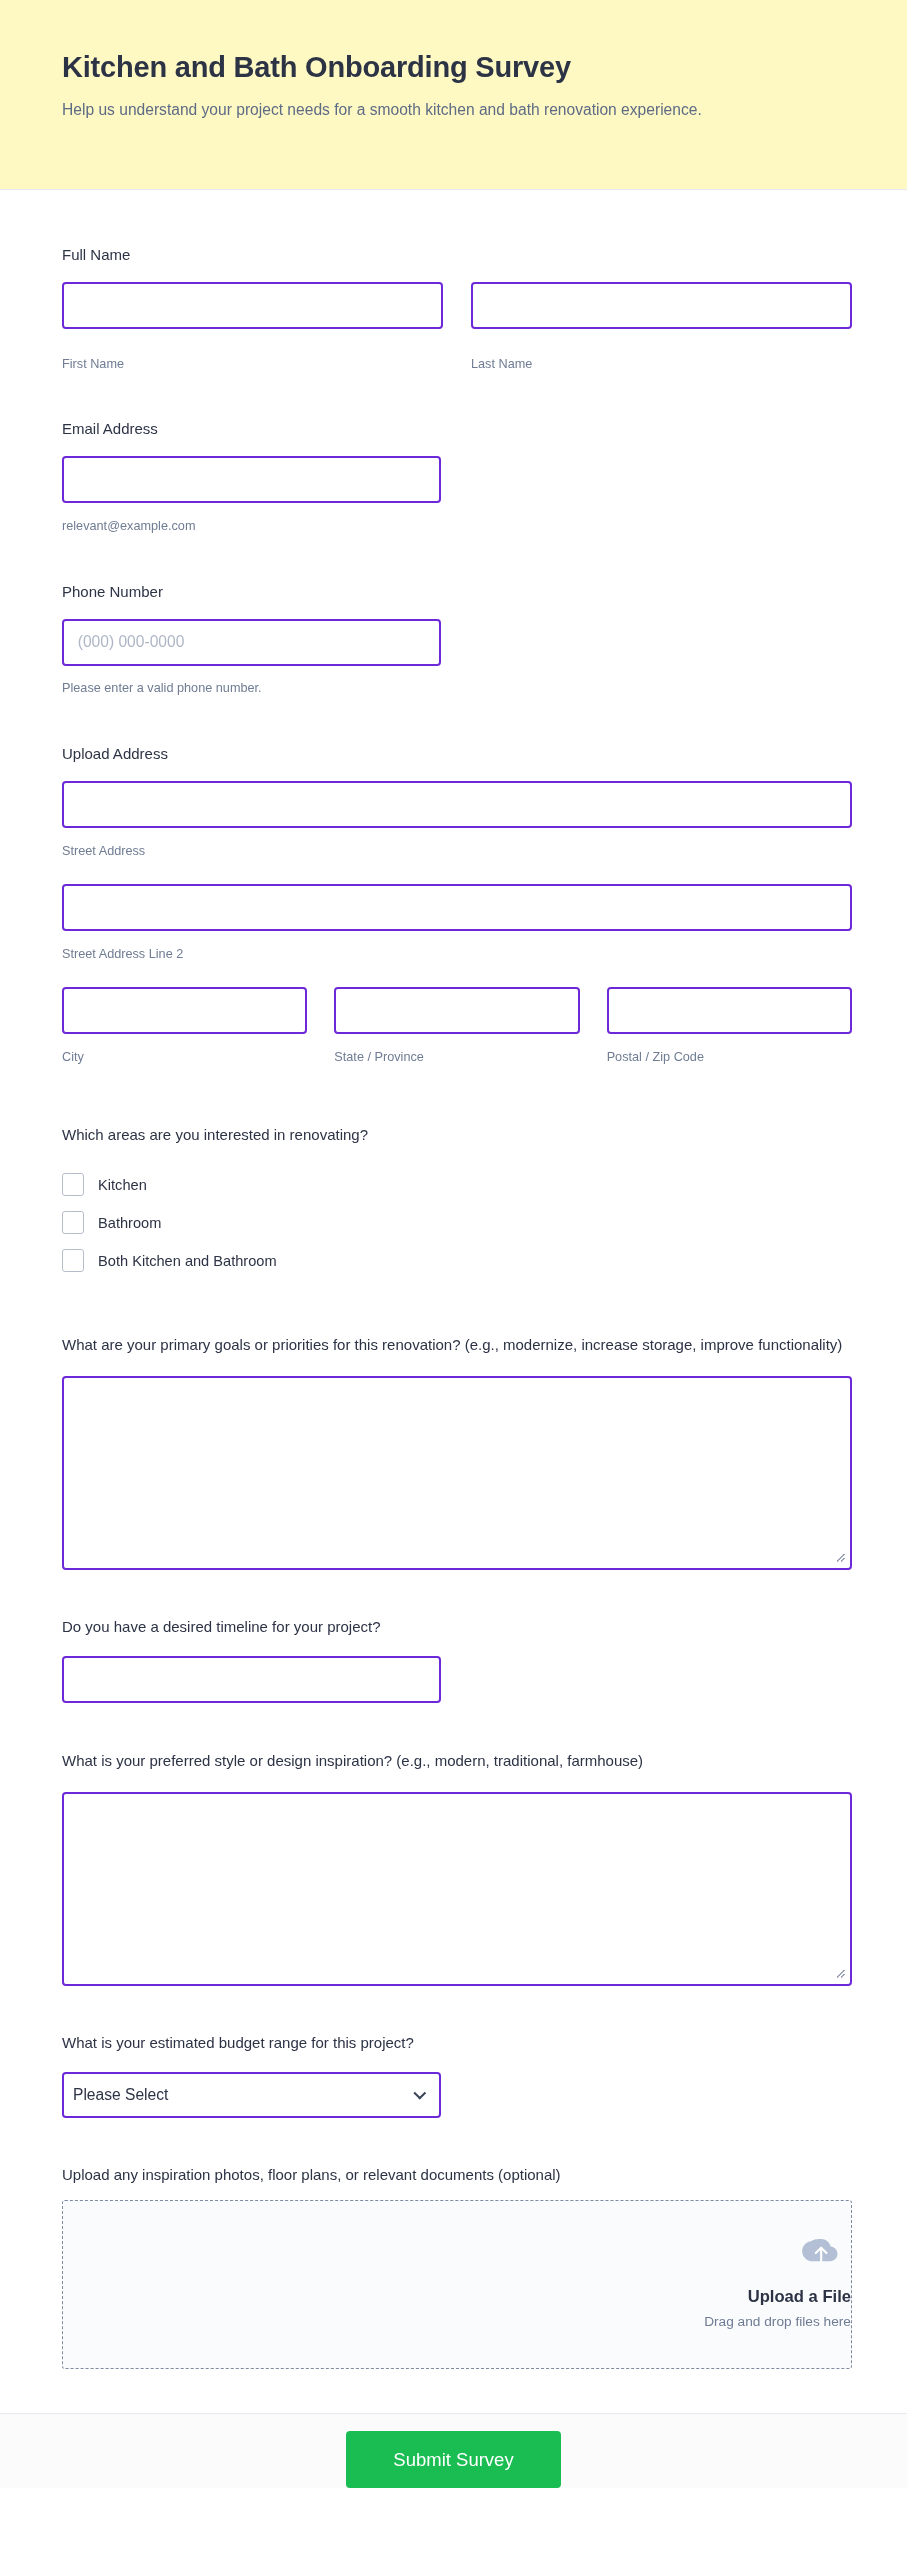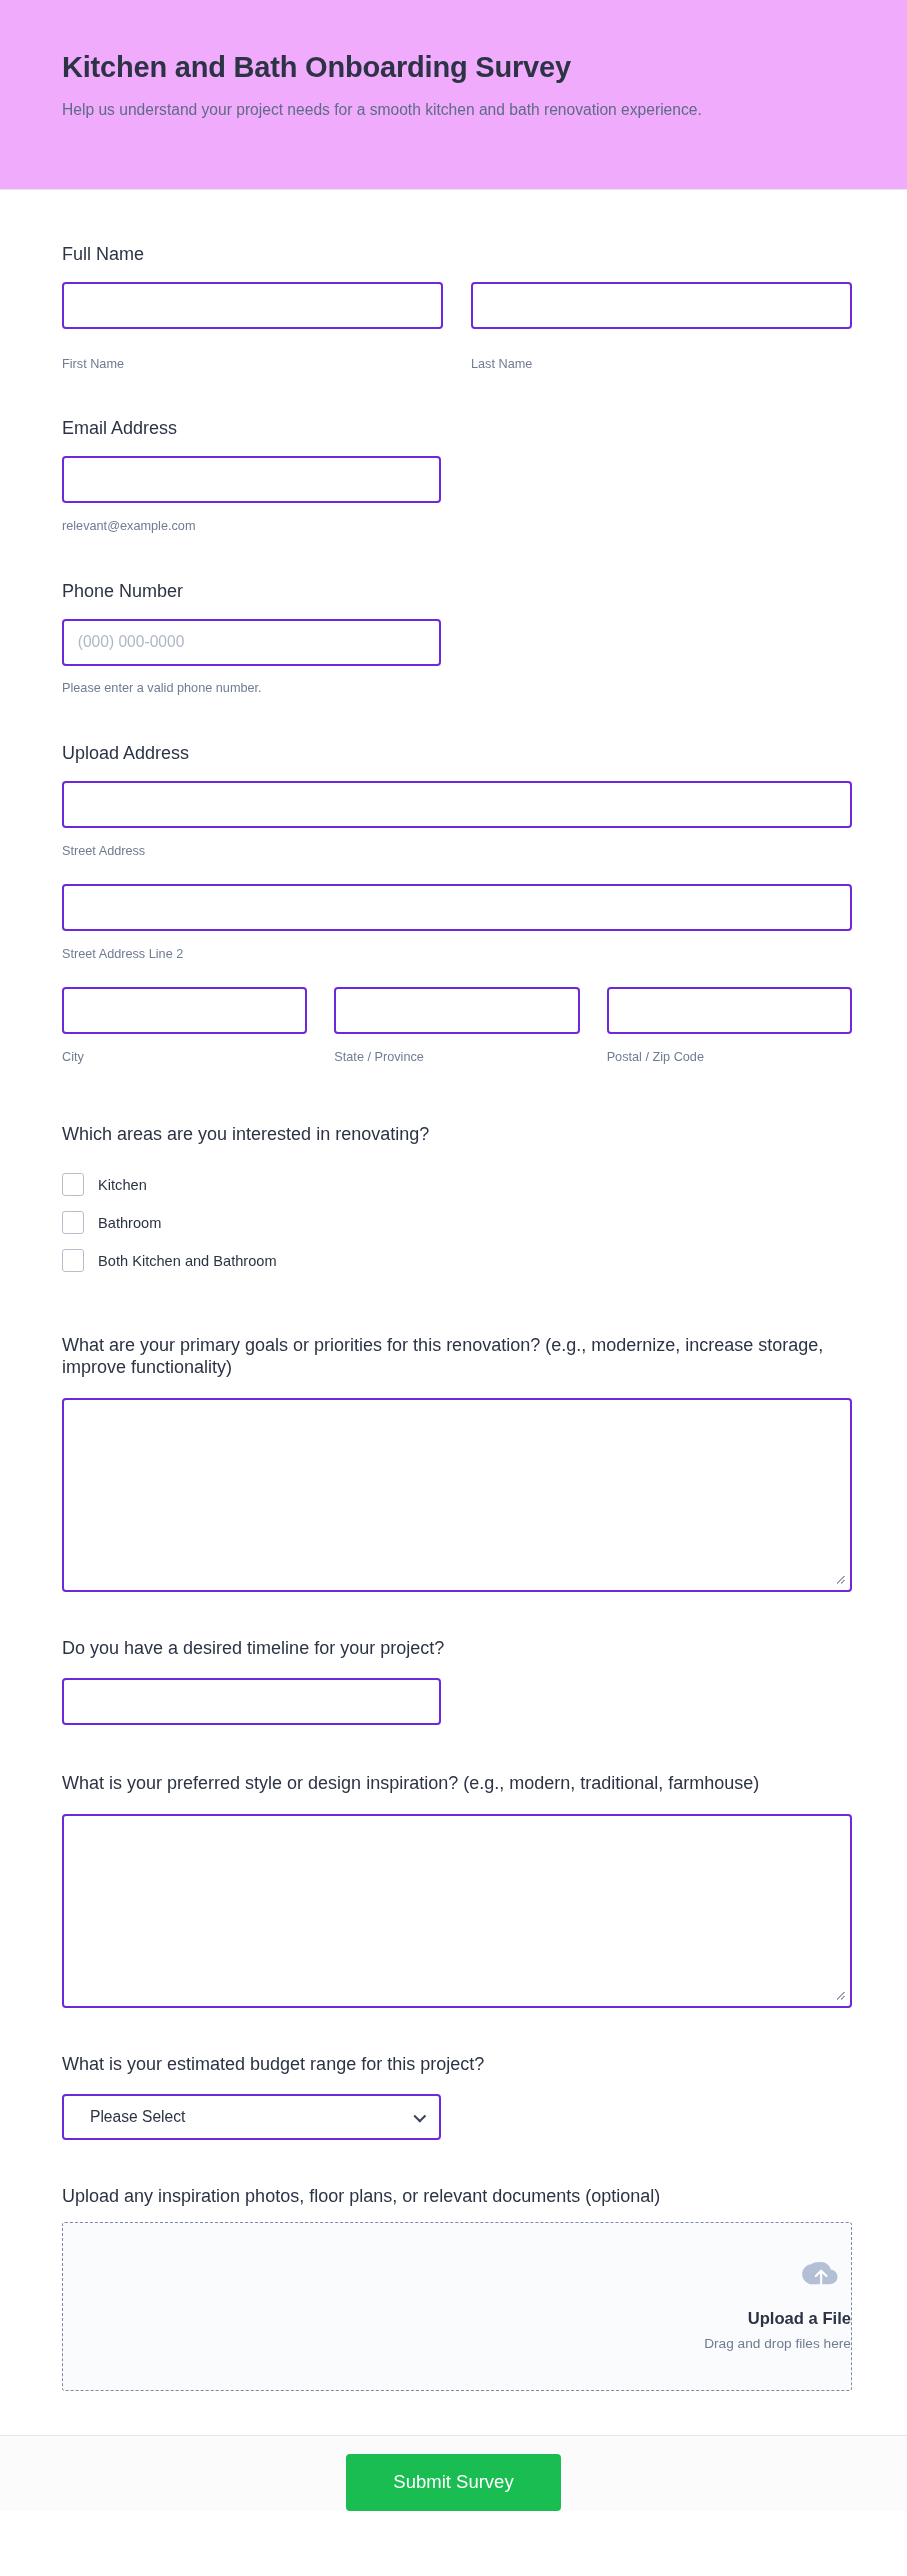--- a/index.html
+++ b/index.html
@@ -5,40 +5,40 @@
   * { box-sizing: border-box; margin: 0; padding: 0; }
   html,body { background:#ffffff; }
   body {
     font-family: "Liberation Sans", "DejaVu Sans", sans-serif;
     color:#2c3345;
     width:907px;
   }
   .page { width:907px; height:2576px; background:#ffffff; overflow:hidden; }
 
   
-  .header { padding:49px 62px 68px 62px; background:#f0abfc; }
+  .header { padding:49px 62px 68px 62px; background:#fef9c3; }
   .form-title {
     font-size:29px; line-height:37px; font-weight:700; color:#2c3345;
     letter-spacing:-0.2px;
   }
   .form-subtitle {
     margin-top:11.7px; font-size:15.6px; line-height:23px; color:#5e6b85;
     max-width:761px; font-weight:400;
   }
   .divider { height:1px; background:#e6e8ef; width:100%; }
 
   
   .main { padding:55px 55px 44px 62px; width:907px; }
   .content { width:790px; }
 
   .q-block { margin-bottom:47px; }
   .q-block.mb-lg { margin-bottom:59px; }
   .q-block.mb-xl { margin-bottom:62px; }
   .q-label {
-    font-size:18px; line-height:19.5px; font-weight:500; color:#2c3345;
+    font-size:15px; line-height:19.5px; font-weight:500; color:#2c3345;
   }
   .q-label.two-line { line-height:22.4px; }
   .gap-18 { height:17.6px; } .gap-20 { height:19.5px; } .gap-16 { height:15.6px; }
   .gap-14 { height:13.7px; } .gap-26 { height:25px; }
 
   .text-input, .textarea, .select-box {
     border:2px solid #6d28d9; border-radius:3.9px; background:#ffffff;
     font-family:"Liberation Sans", sans-serif; font-size:15.6px; color:#2c3345;
     outline:none;
   }
@@ -72,21 +72,21 @@
       linear-gradient(135deg, transparent 0 4.9px, #9aa3b5 4.9px 6.3px, transparent 6.3px) ;
   }
   .resize-grip::after {
     content:""; position:absolute; right:0; bottom:0; width:5.9px; height:5.9px;
     background: linear-gradient(135deg, transparent 0 2px, #9aa3b5 2px 3.4px, transparent 3.4px);
   }
 
   
   .select-box {
     width:379px; height:46px; position:relative; display:flex; align-items:center;
-    padding:0 26px; cursor:pointer;
+    padding:0 9px; cursor:pointer;
   }
   .chevron-down {
     position:absolute; right:16.6px; top:16.6px; width:8.8px; height:8.8px;
     border-right:2px solid #3b4456; border-bottom:2px solid #3b4456;
     transform:rotate(45deg) translateY(-2px);
   }
 
   
   .upload-box {
     width:790px; height:169px; border:1px dashed #7e8aa0; border-radius:2.9px;

